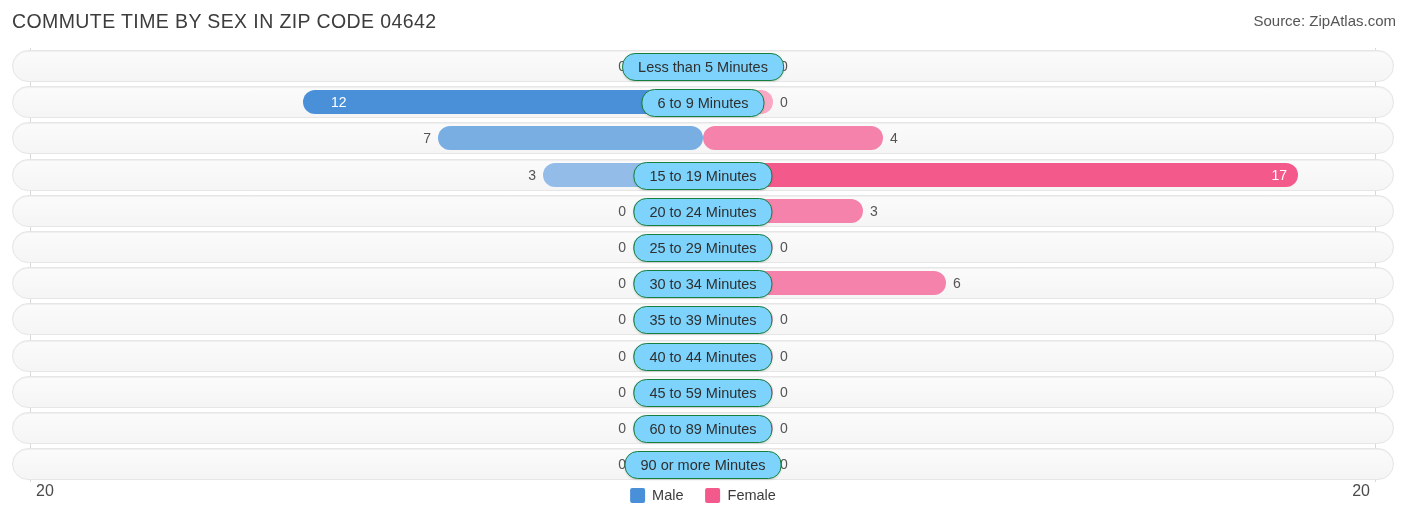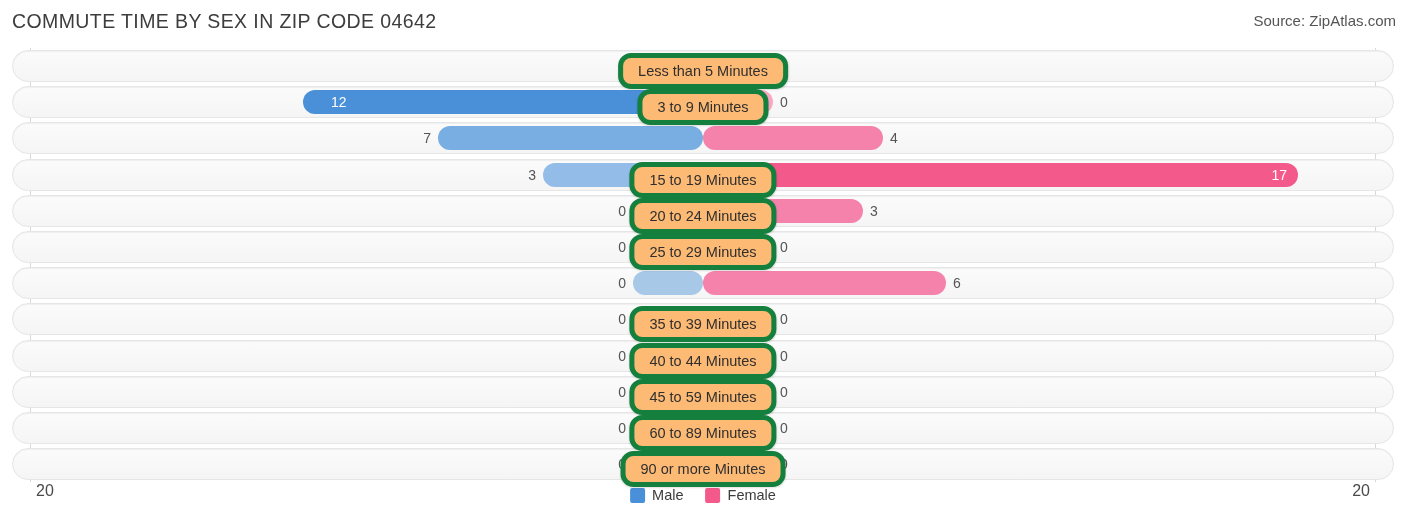--- a/index.html
+++ b/index.html
@@ -57,21 +57,21 @@
   .val-in{color:#ffffff;margin-left:17px;}
   .val-male-out{right:100%;margin-right:7px;}
   .val-male-in{left:11px;}
   .val-female-out{left:100%;margin-left:7px;}
   .val-female-in{right:11px;}
 
   
   .pill{
     position:absolute;left:50%;top:3px;height:26px;line-height:26px;
     transform:translateX(-50%);
-    background:#fdba74;border:5px solid #15803d;border-radius:13px;
+    background:#7dd3fc;border:1px solid #15803d;border-radius:13px;
     padding:0 15px;font-size:14.5px;color:#2f2f2f;white-space:nowrap;
     box-shadow:0 1px 2px rgba(0,0,0,.13);
     z-index:5;
   }
 
   
   .footer{position:absolute;left:0;top:482px;width:1406px;height:41px;}
   .axis-tick{position:absolute;top:0;font-size:16px;color:#4a4a4a;}
   .tick-left{left:36px;}
   .tick-right{right:36px;}
@@ -107,21 +107,21 @@
         <div class="pill">Less than 5 Minutes</div>
       </div>
       <div class="row" style="top: 38.2px;">
         <div class="track"></div>
         <div class="bar bar-male" style="width: 400px; background: rgb(74, 144, 217);">
           <span class="val val-in val-male-in">12</span>
         </div>
         <div class="bar bar-female" style="width: 70px; background: rgb(249, 168, 196);">
           <span class="val val-out val-female-out">0</span>
         </div>
-        <div class="pill">3 to 9 Minutes</div>
+        <div class="pill">6 to 9 Minutes</div>
       </div>
       <div class="row" style="top: 74.4px;">
         <div class="track"></div>
         <div class="bar bar-male" style="width: 265px; background: rgb(121, 174, 226);">
           <span class="val val-out val-male-out">7</span>
         </div>
         <div class="bar bar-female" style="width: 180px; background: rgb(245, 130, 171);">
           <span class="val val-out val-female-out">4</span>
         </div>
       </div>
@@ -156,20 +156,21 @@
         <div class="pill">25 to 29 Minutes</div>
       </div>
       <div class="row" style="top: 219.2px;">
         <div class="track"></div>
         <div class="bar bar-male" style="width: 70px; background: rgb(168, 200, 232);">
           <span class="val val-out val-male-out">0</span>
         </div>
         <div class="bar bar-female" style="width: 243px; background: rgb(245, 130, 171);">
           <span class="val val-out val-female-out">6</span>
         </div>
+        <div class="pill">30 to 34 Minutes</div>
       </div>
       <div class="row" style="top: 255.4px;">
         <div class="track"></div>
         <div class="bar bar-male" style="width: 70px; background: rgb(168, 200, 232);">
           <span class="val val-out val-male-out">0</span>
         </div>
         <div class="bar bar-female" style="width: 70px; background: rgb(249, 168, 196);">
           <span class="val val-out val-female-out">0</span>
         </div>
         <div class="pill">35 to 39 Minutes</div>

